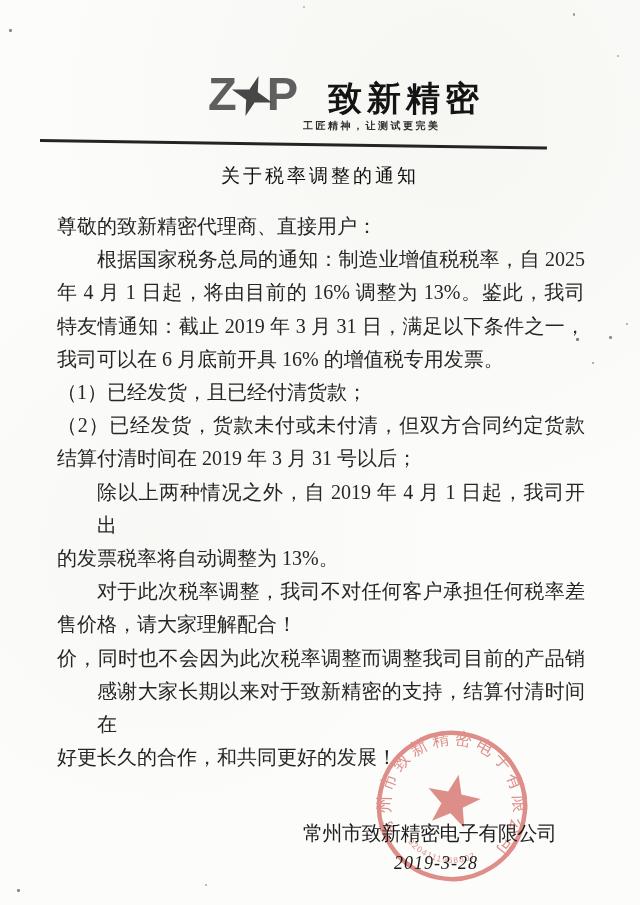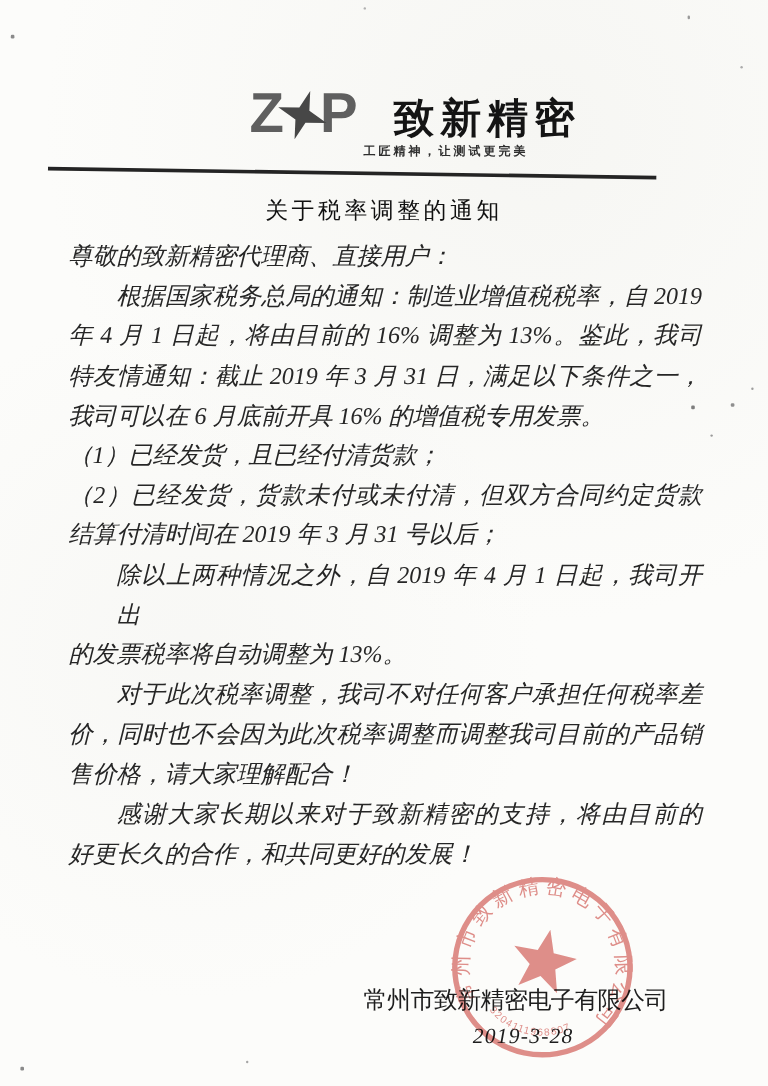--- a/index.html
+++ b/index.html
@@ -20,22 +20,22 @@
   .brand-cn{position:absolute;left:306px;top:76px;font-size:34px;font-weight:600;
             letter-spacing:5px;color:#141414;white-space:nowrap;margin-left:22px;}
   .tagline{position:absolute;left:303px;top:119px;font-size:10px;font-weight:bold;
            letter-spacing:2.5px;color:#2e2e2e;white-space:nowrap;}
   .rule{position:absolute;left:40px;top:139px;width:507px;height:2.5px;background:#242424;
         transform:rotate(0.85deg);transform-origin:left center;}
   
   .title{position:absolute;left:0;top:163px;width:640px;text-align:center;
          font-size:19px;letter-spacing:3px;color:#101010;font-weight:500;}
   
-  .body-text{position:absolute;left:57px;top:198px;width:528px;font-size:20px;
-             line-height:33.2px;color:#262626;font-style:italic;}
+  .body-text{position:absolute;left:57px;top:210px;width:528px;font-size:20px;
+             line-height:33.2px;color:#262626;}
   .line{white-space:nowrap;}
   .line.j{white-space:normal;text-align:justify;text-align-last:justify;}
   .line.indent{padding-left:40px;}
   
   .company{position:absolute;left:303px;top:820px;font-size:20px;letter-spacing:-0.5px;
            color:#1d1d1d;white-space:nowrap;}
   .sign-date{position:absolute;left:394px;top:853px;font-size:18px;letter-spacing:1px;
              color:#1d1d1d;white-space:nowrap;font-style:italic;}
   
   .seal{position:absolute;left:372px;top:726px;width:160px;height:160px;
@@ -58,33 +58,33 @@
     </div>
   </div>
   <div class="brand-cn">致新精密</div>
   <div class="tagline">工匠精神，让测试更完美</div>
   <div class="rule"></div>
 
   <div class="title">关于税率调整的通知</div>
 
   <div class="body-text">
     <div class="line">尊敬的致新精密代理商、直接用户：</div>
-    <div class="line indent j">根据国家税务总局的通知：制造业增值税税率，自 2019</div>
+    <div class="line indent j">根据国家税务总局的通知：制造业增值税税率，自 2025</div>
     <div class="line j">年 4 月 1 日起，将由目前的 16% 调整为 13%。鉴此，我司</div>
     <div class="line j">特友情通知：截止 2019 年 3 月 31 日，满足以下条件之一，</div>
     <div class="line">我司可以在 6 月底前开具 16% 的增值税专用发票。</div>
     <div class="line">（1）已经发货，且已经付清货款；</div>
     <div class="line j">（2）已经发货，货款未付或未付清，但双方合同约定货款</div>
     <div class="line">结算付清时间在 2019 年 3 月 31 号以后；</div>
     <div class="line indent j">除以上两种情况之外，自 2019 年 4 月 1 日起，我司开出</div>
     <div class="line">的发票税率将自动调整为 13%。</div>
     <div class="line indent j">对于此次税率调整，我司不对任何客户承担任何税率差</div>
+    <div class="line">售价格，请大家理解配合！</div>
     <div class="line j">价，同时也不会因为此次税率调整而调整我司目前的产品销</div>
-    <div class="line">售价格，请大家理解配合！</div>
-    <div class="line indent j">感谢大家长期以来对于致新精密的支持，将由目前的</div>
+    <div class="line indent j">感谢大家长期以来对于致新精密的支持，结算付清时间在</div>
     <div class="line">好更长久的合作，和共同更好的发展！</div>
   </div>
 
   <div class="company">常州市致新精密电子有限公司</div>
   <div class="sign-date">2019-3-28</div>
 
   <svg class="seal" viewBox="0 0 160 160">
     <defs>
       <path id="sealArcTop" d="M 32.5,119.9 A 62,62 0 1 1 127.5,119.9" fill="none"></path>
       <path id="sealArcBottom" d="M 39.7,120.3 A 57,57 0 0 0 120.3,120.3" fill="none"></path>

